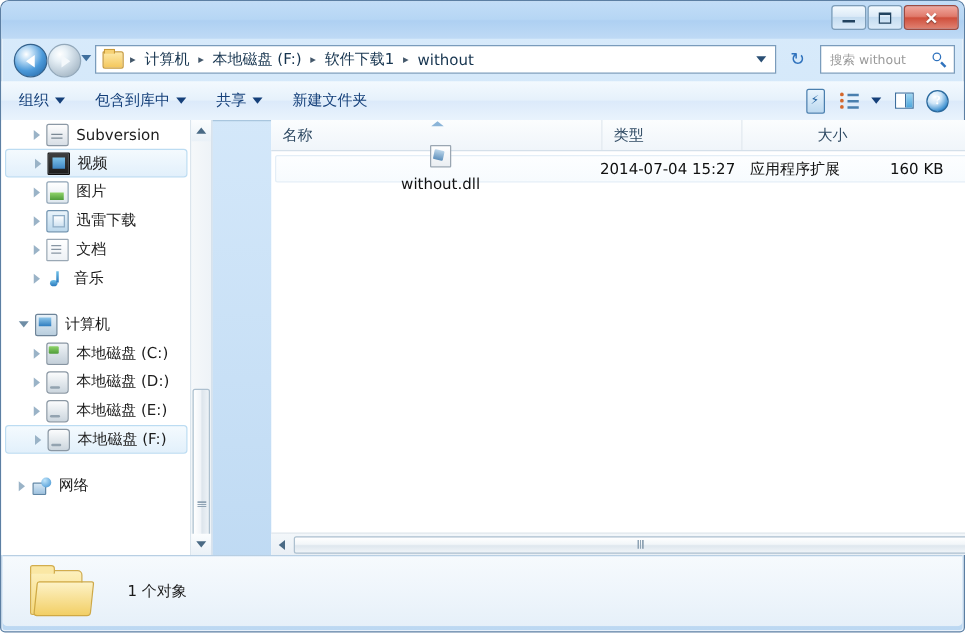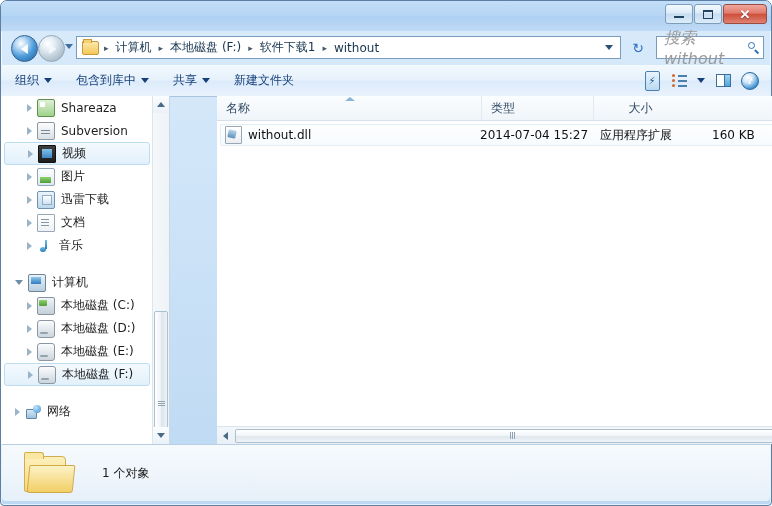--- a/index.html
+++ b/index.html
@@ -90,21 +90,21 @@
     border-left:4px solid transparent;border-right:4px solid transparent;border-top:5px solid #2a4f74;}
 
   #refreshbtn{position:absolute;left:624px;top:5px;width:26px;height:23px;
     display:flex;align-items:center;justify-content:center;color:#2f72bd;font-size:14px;}
 
   #searchbox{
     position:absolute;left:655px;top:5px;width:108px;height:23px;
     box-sizing:border-box;background:#fff;border:1px solid #7a9cbc;
     display:flex;align-items:center;
   }
-  #searchph{color:#9a9a9a;font-style:italic;font-size:16px;margin-left:7px;}
+  #searchph{color:#9a9a9a;font-size:10px;margin-left:7px;}
   #searchicon{margin-left:auto;margin-right:6px;width:11px;height:11px;position:relative;}
   #searchicon:before{content:"";position:absolute;left:0;top:0;width:7px;height:7px;
     border:1.6px solid #2f72bd;border-radius:50%;box-sizing:border-box;}
   #searchicon:after{content:"";position:absolute;left:7px;top:7px;width:5px;height:1.6px;
     background:#2f72bd;transform:rotate(45deg);transform-origin:left center;}
 
   
   #toolbar{
     position:absolute;left:0;top:64px;width:770px;height:31px;
     background:linear-gradient(to bottom,#f3f9fe 0%,#e6f1fb 48%,#dceafa 52%,#e9f3fd 100%);
@@ -210,28 +210,28 @@
 
   
   #filelist{flex:1;background:#fff;position:relative;margin-left:47px;}
   #colhdr{height:24px;display:flex;align-items:stretch;
     background:linear-gradient(to bottom,#fbfdfe,#f0f5fa);border-bottom:1px solid #d5e0ea;position:relative;}
   .col{display:flex;align-items:center;box-sizing:border-box;
     color:#2f4a63;font-size:12px;padding-left:9px;border-right:1px solid #e2e9f0;position:relative;}
   .col.c-name{width:265px;}
   .col.c-date{width:120px;}
   .col.c-type{width:112px;}
-  .col.c-size{width:94px;justify-content:center;padding-right:10px;border-right:none;font-family:Liberation Serif, serif;}
+  .col.c-size{width:94px;justify-content:flex-end;padding-right:10px;border-right:none;font-family:Liberation Serif, serif;}
   #sortmark{position:absolute;left:128px;top:1px;width:0;height:0;
     border-left:5px solid transparent;border-right:5px solid transparent;border-bottom:4px solid #8ab4d8;}
   .frow{height:22px;display:flex;align-items:center;box-sizing:border-box;
     border:1px solid #e4eef7;border-radius:2px;margin:3px 2px 0 3px;
     background:linear-gradient(to bottom,#fdfeff,#f7fbfe);}
   .fcell{display:flex;align-items:center;box-sizing:border-box;font-size:12px;color:#111;}
-  .fcell.n{width:259px;padding-left:4px;gap:6px;}
+  .fcell.n{width:259px;padding-left:4px;gap:6px;flex-direction:column;}
   .fcell.d{width:120px;}
   .fcell.t{width:112px;}
   .fcell.s{width:92px;padding-right:8px;}
   .ic-dll{width:15px;height:16px;position:relative;flex:0 0 auto;
     background:linear-gradient(to bottom,#ffffff,#eaeef2);border:1px solid #9aa6b2;border-radius:1px;}
   .ic-dll:after{content:"";position:absolute;left:2px;top:3px;width:8px;height:8px;
     background:linear-gradient(to bottom,#bcd6ea,#5d8fbb);border-radius:1px;transform:rotate(12deg);}
 
   #hscroll{position:absolute;left:0;bottom:0;width:100%;height:17px;
     background:linear-gradient(to bottom,#f3f7fa,#e9eff5);border-top:1px solid #dde5ec;display:flex;align-items:center;}
@@ -368,25 +368,20 @@
       <div class="tbicon">
         <span class="ic-help">?</span>
       </div>
     </div>
   </div>
 
   <div id="content">
 
     <div id="sidebar">
       <div id="sbinner">
-          <div class="sbrow indent">
-            <span class="twisty"></span>
-            <span class="sbicon ic-shareaza"></span>
-            <span class="sblabel">Shareaza</span>
-          </div>
           <div class="sbrow indent">
             <span class="twisty"></span>
             <span class="sbicon ic-svn"></span>
             <span class="sblabel">Subversion</span>
           </div>
           <div class="sbrow indent sel">
             <span class="twisty"></span>
             <span class="sbicon ic-video"></span>
             <span class="sblabel">视频</span>
           </div>

